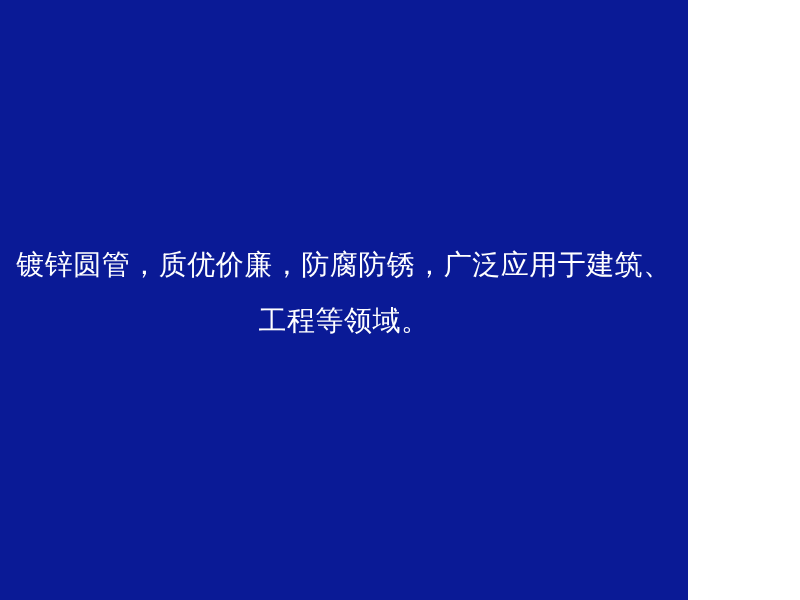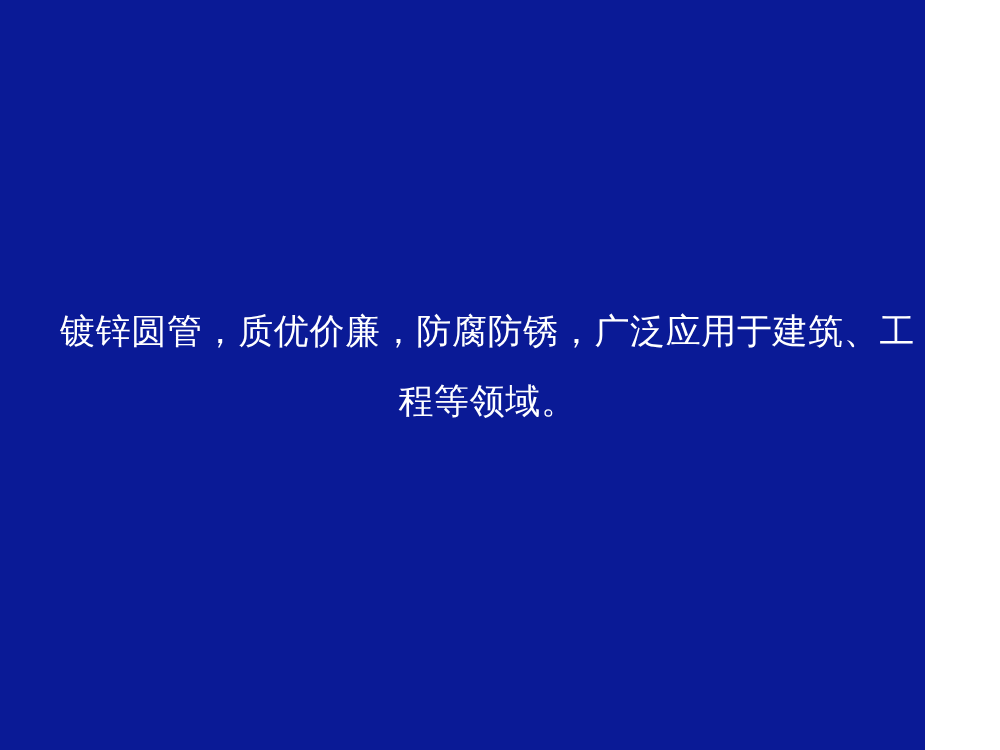--- a/index.html
+++ b/index.html
@@ -11,26 +11,26 @@
   body {
     width: 800px;
     height: 600px;
     overflow: hidden;
     font-family: "DejaVu Sans", "Liberation Sans", sans-serif;
   }
 
   .slide-canvas {
     position: relative;
     box-sizing: border-box;
-    width: 740px;
+    width: 688px;
     height: 600px;
     background: #0a1a96;
     display: flex;
     align-items: center;
-    justify-content: flex-end;
+    justify-content: center;
     overflow: hidden;
   }
 
   .caption-block {
     box-sizing: border-box;
     width: 700px;
     margin-top: -15px;
     padding: 0 4px;
     text-align: center;
   }

